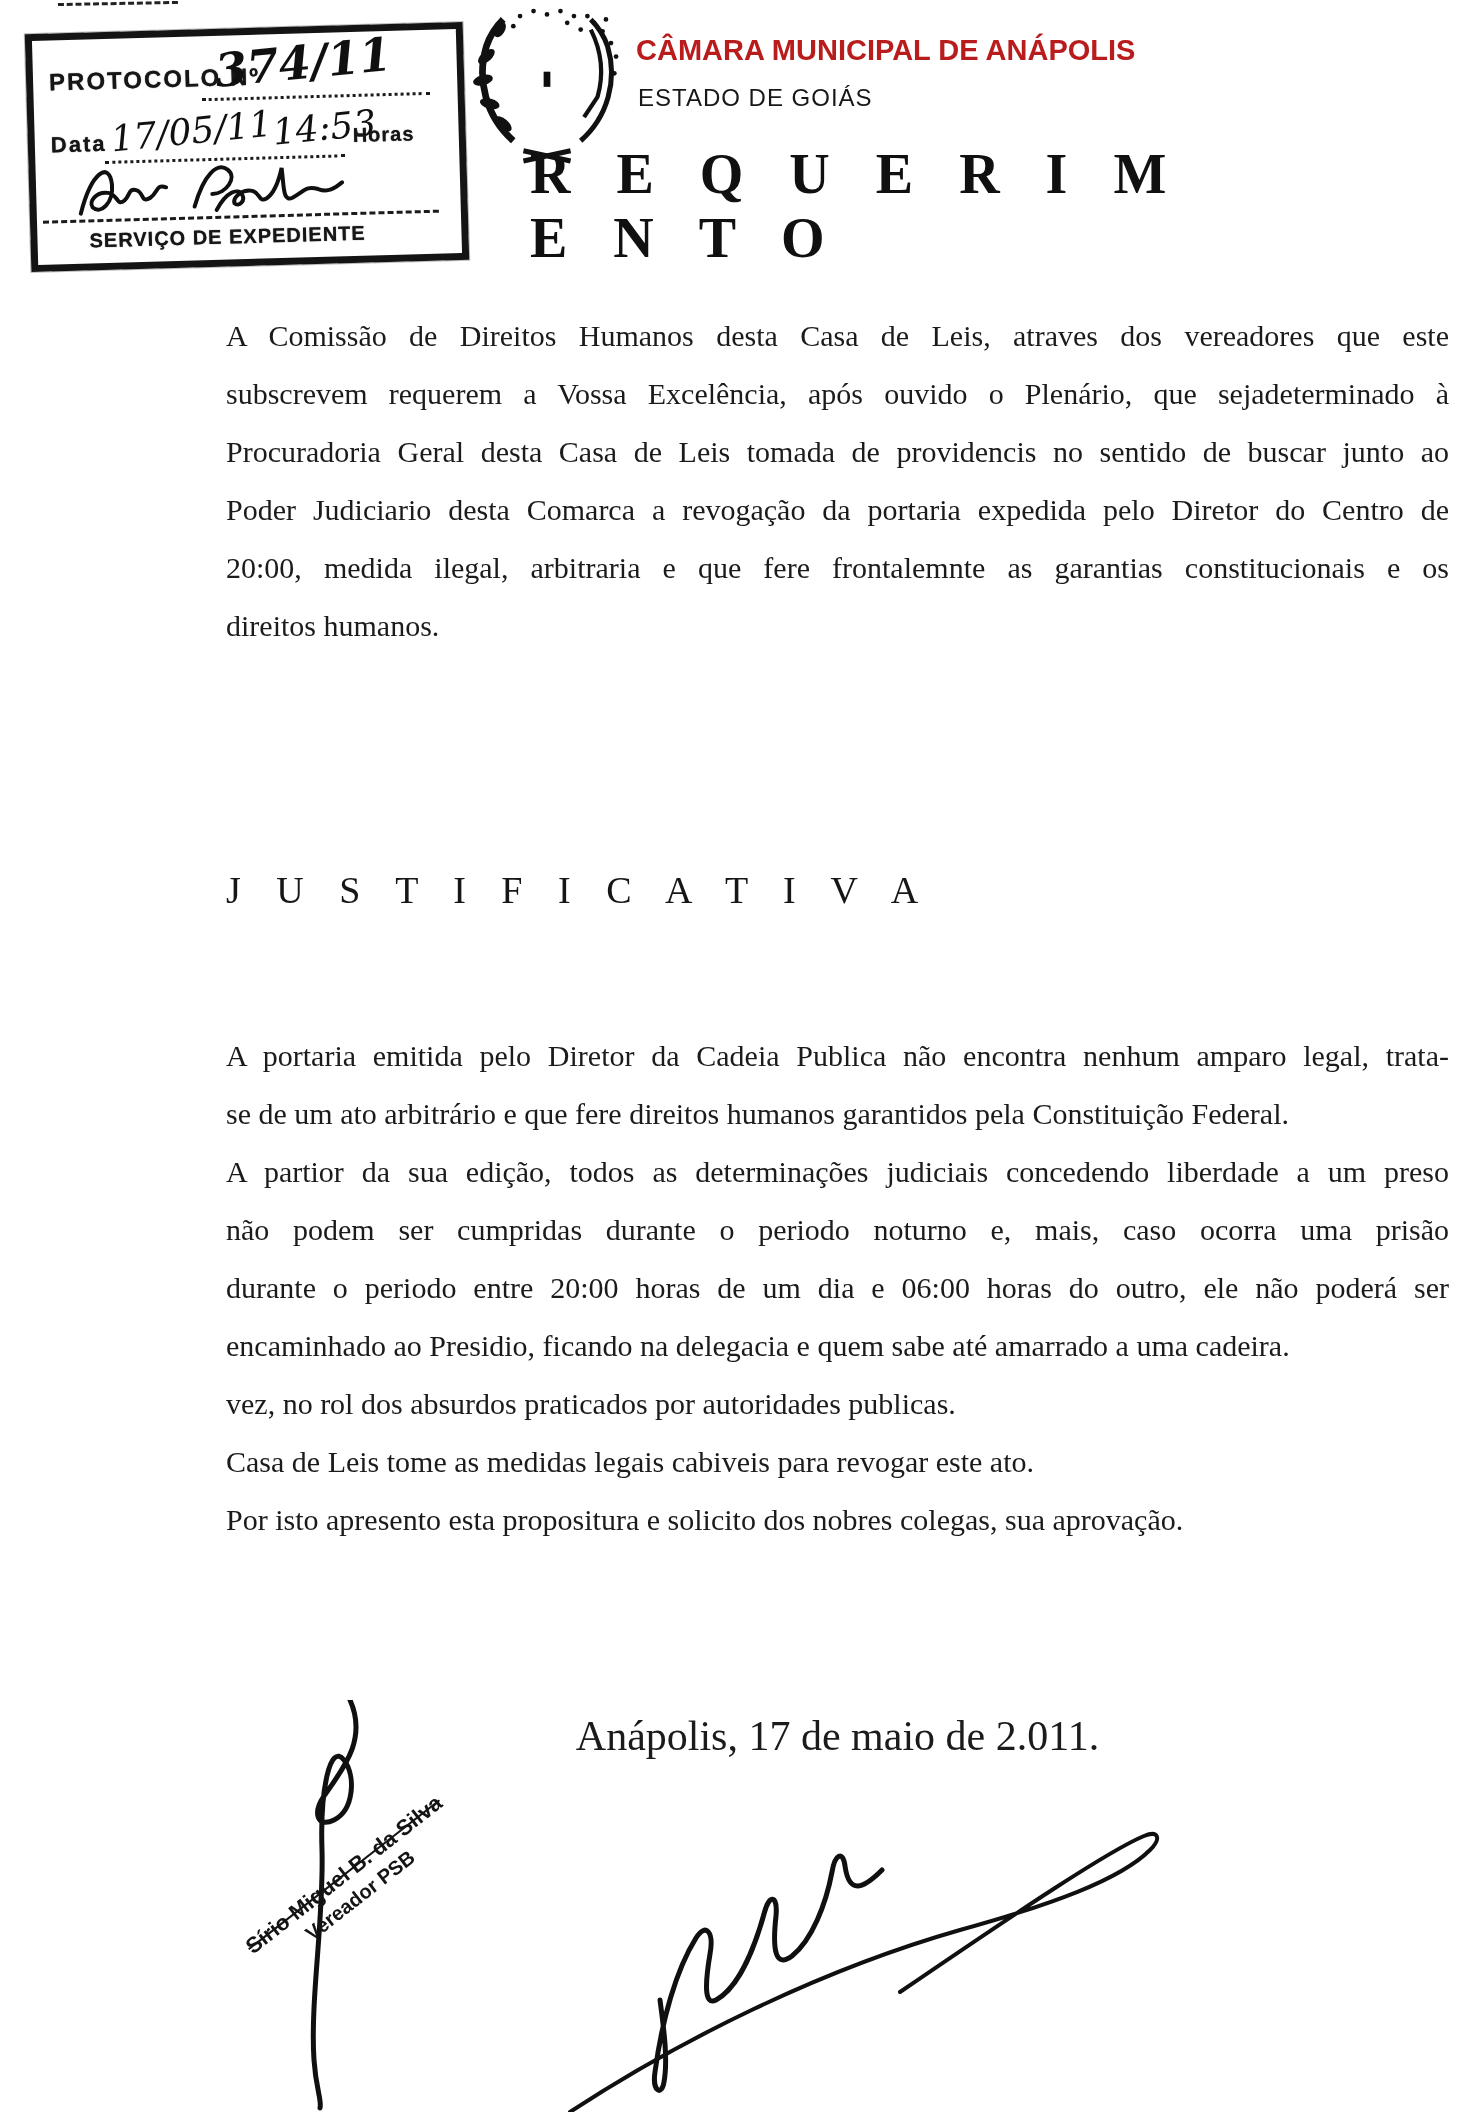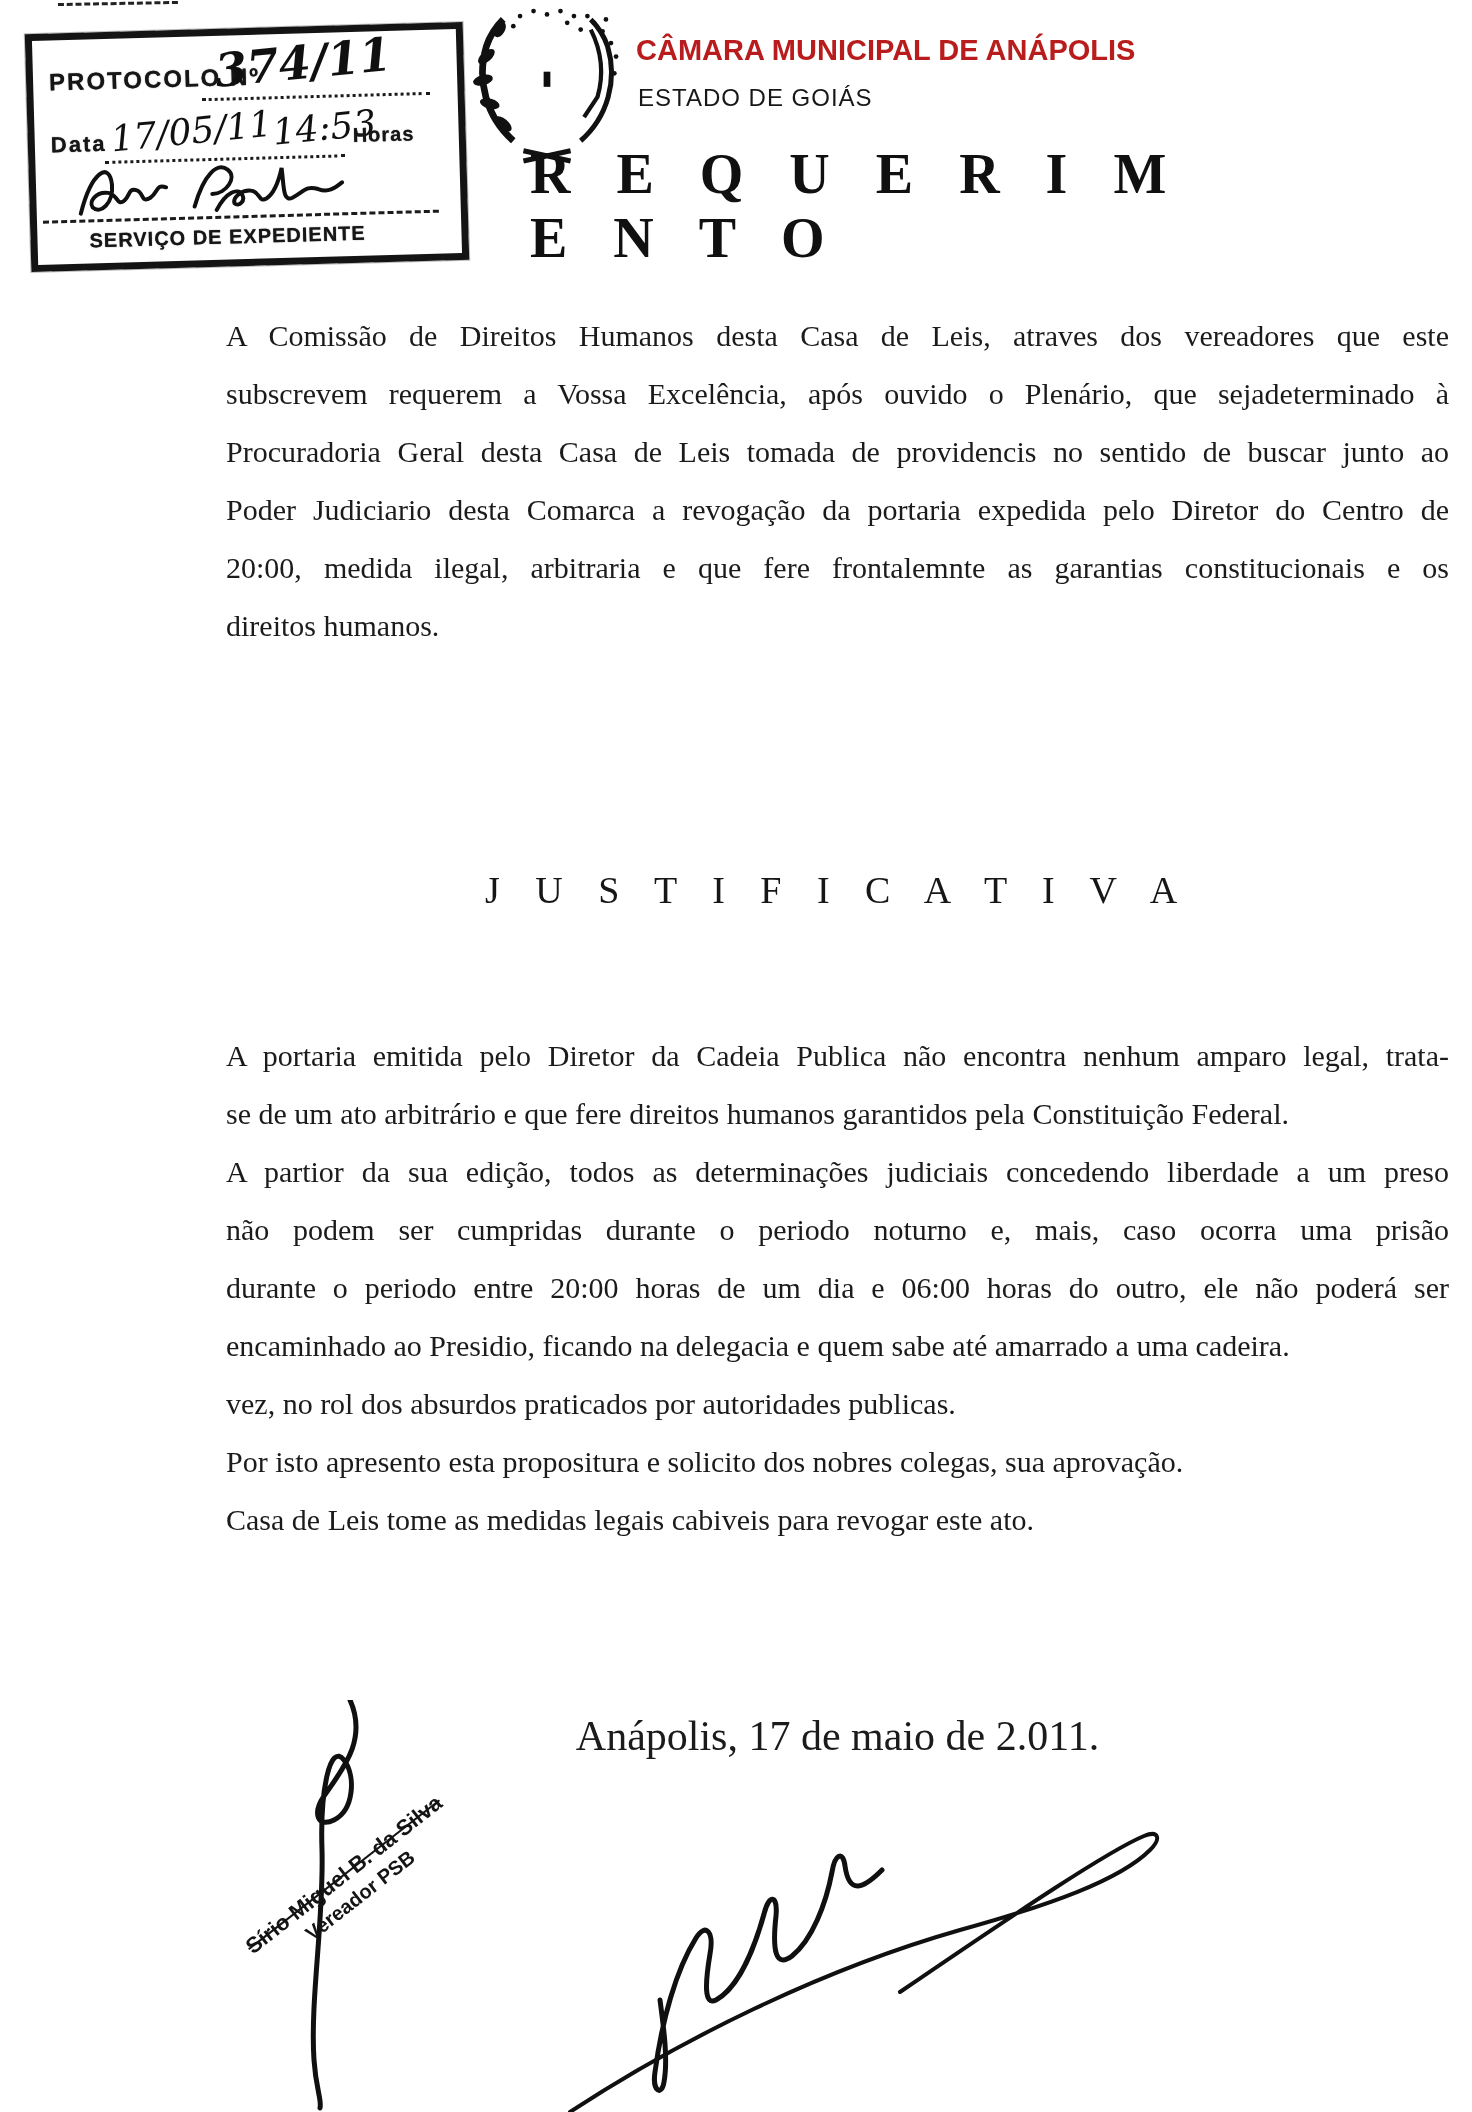--- a/index.html
+++ b/index.html
@@ -41,21 +41,21 @@
   }
 
   
   .text-col{left:226px;width:1223px;}
   .bline{
     position:relative;height:58px;line-height:58px;font-size:30px;color:#1b1b1b;
     white-space:nowrap;
   }
   .bline.just{text-align:justify;text-align-last:justify;white-space:normal;}
   .section-title{
-    left:226px;top:868px;width:1223px;text-align:center;
+    left:226px;top:868px;width:1223px;text-align:left;
     font-size:38px;letter-spacing:13px;color:#161616;
   }
   .dateline{left:226px;top:1712px;width:1223px;text-align:center;font-size:42px;color:#1b1b1b;}
 
   
   .name-stamp{
     left:242px;top:1952px;width:320px;
     transform:rotate(-38deg);transform-origin:left bottom;
     font-family:"Liberation Sans", sans-serif;font-weight:700;color:#141414;
     line-height:26px;text-align:center;
@@ -156,22 +156,22 @@
 <div class="abs section-title">J U S T I F I C A T I V A</div>
 
 <div class="abs text-col" style="top:1027px;font-family:Liberation Serif, serif;">
   <div class="bline just">A portaria emitida pelo Diretor da Cadeia Publica não encontra nenhum amparo legal, trata-</div>
   <div class="bline">se de um ato arbitrário e que fere direitos humanos garantidos pela Constituição Federal.</div>
   <div class="bline just">A partior da sua edição, todos as determinações judiciais concedendo liberdade a um preso</div>
   <div class="bline just">não podem ser cumpridas durante o periodo noturno e, mais, caso ocorra uma prisão</div>
   <div class="bline just">durante o periodo entre 20:00 horas de um dia e 06:00 horas do outro, ele não poderá ser</div>
   <div class="bline">encaminhado ao Presidio, ficando na delegacia e quem sabe até amarrado a uma cadeira.</div>
   <div class="bline">vez, no rol dos absurdos praticados por autoridades publicas.</div>
+  <div class="bline">Casa de Leis tome as medidas legais cabiveis para revogar este ato.</div>
   <div class="bline">Por isto apresento esta propositura e solicito dos nobres colegas, sua aprovação.</div>
-  <div class="bline">Casa de Leis tome as medidas legais cabiveis para revogar este ato.</div>
 </div>
 
 <div class="abs dateline">Anápolis, 17 de maio de 2.011.</div>
 
 <svg class="abs" style="left:260px;top:1700px;" width="950" height="412" viewBox="0 0 950 412">
 
   <path class="ink" stroke-width="5" stroke-linecap="round" d="M90,0 C108,40 82,70 64,96 C52,114 58,128 74,120 C94,110 96,76 84,60 C70,42 60,90 62,150 C64,220 50,300 54,360 C56,390 62,400 60,408"></path>
 
   <path class="ink" stroke-width="5" stroke-linecap="round" d="M400,300 C404,330 408,360 404,382 C402,396 392,392 395,372 C402,320 416,270 436,238 C446,222 454,232 450,254 C445,284 444,306 456,300 C478,288 494,250 504,214 C509,194 518,194 516,216 C512,252 516,268 532,256 C552,240 566,204 572,172 C575,154 583,150 585,166 C589,194 602,190 622,170"></path>
 

